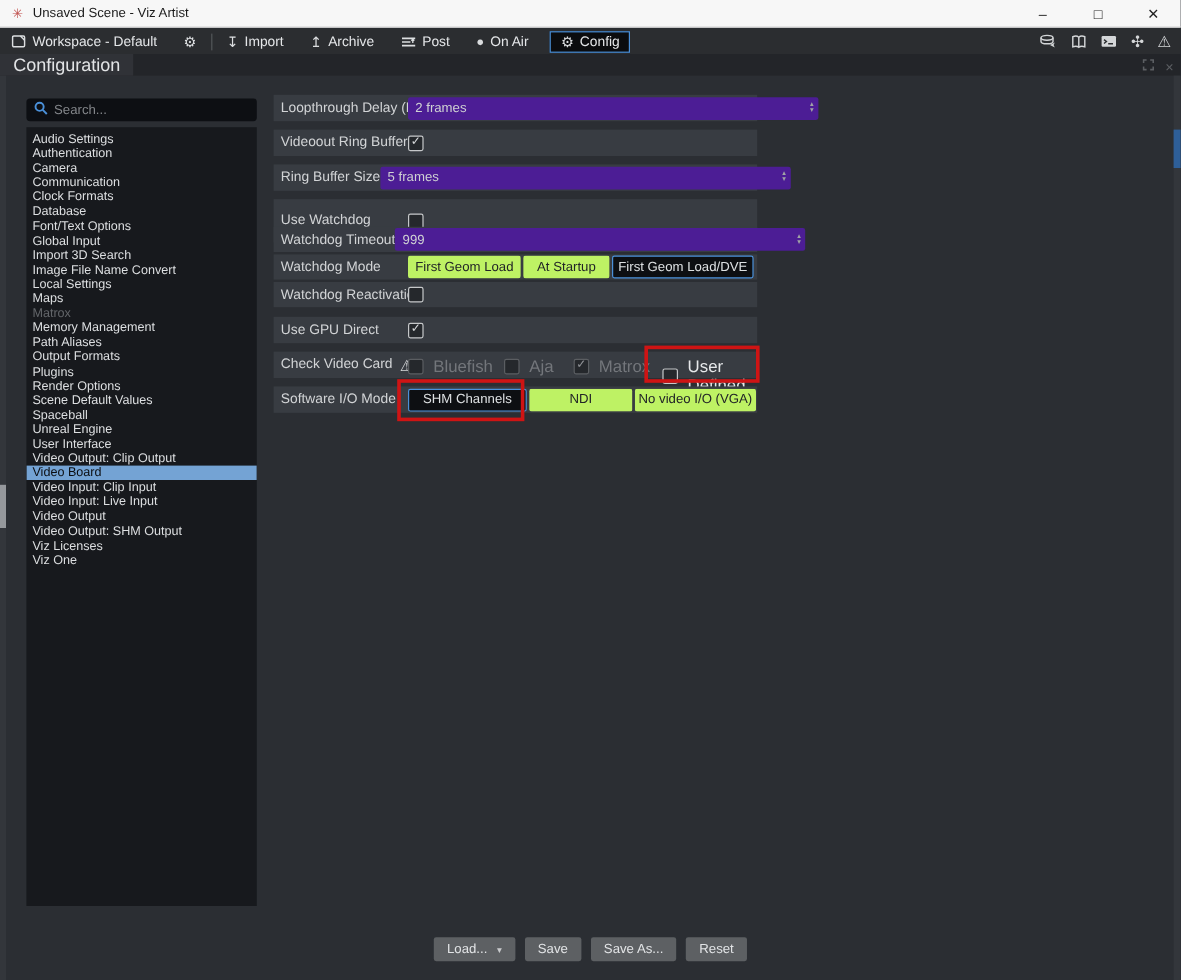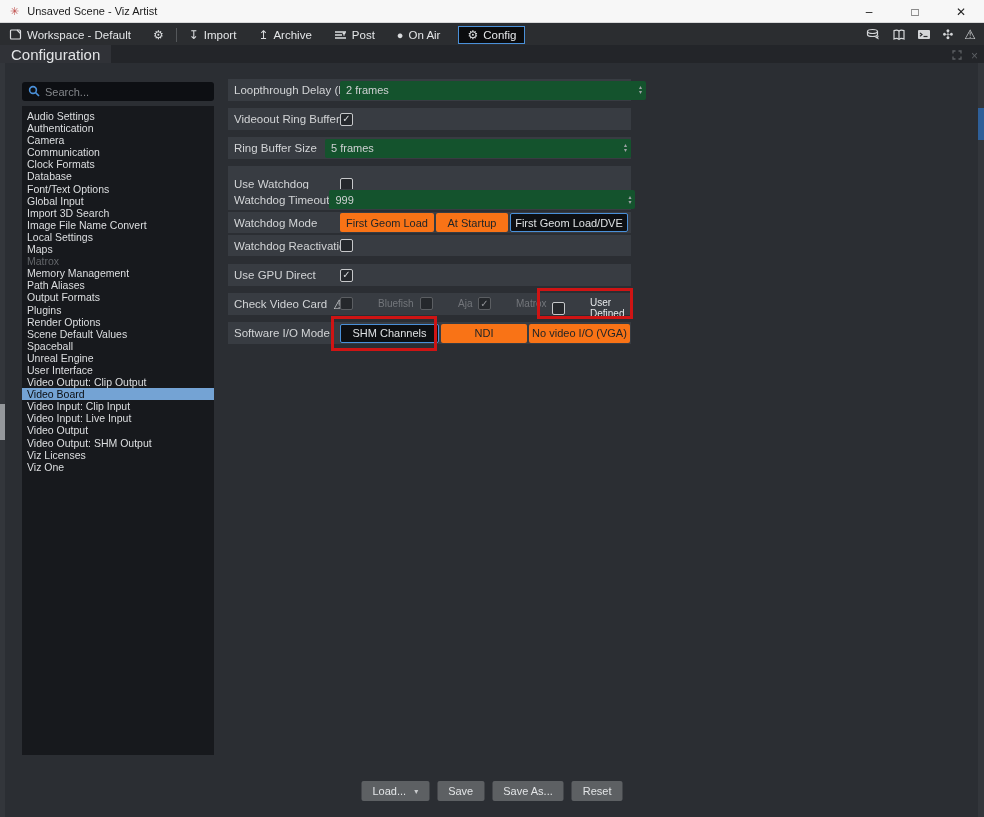--- a/index.html
+++ b/index.html
@@ -79,41 +79,41 @@
   
   .row {
     position:absolute; left:228px; width:403px; height:22px;
     background:#383c42; display:flex; align-items:center;
   }
   .row-label { width:112px; padding-left:6px; font-size:11.5px; color:#d2d4d6; white-space:nowrap; display:flex; align-items:center; gap:6px; }
   .row-ctl { position:relative; flex:1; height:100%; display:flex; align-items:center; }
   .warn-glyph { font-size:13px; color:#d6d8da; }
 
   .spinner {
-    width:306px; height:19px; background:#14532d; border-radius:2px;
+    width:342px; height:19px; background:#4c1d95; border-radius:2px;
     display:flex; align-items:center; padding-left:6px; font-size:11px; color:#cfd1d3;
   }
   .spin-arrows { margin-left:auto; display:flex; flex-direction:column; align-items:center; padding-right:4px; color:#a0a3a6; }
   .spin-arrows span { font-size:6px; line-height:5px; }
 
   .checkbox {
     width:13px; height:13px; border:1px solid #c6c8ca; border-radius:2px;
     background:#25282c; display:inline-flex; align-items:center; justify-content:center;
     flex:0 0 auto;
   }
   .checkbox.checked::after { content:"\2713"; font-size:10px; color:#d6d8da; line-height:10px; }
-  .cb-pair { position:absolute; top:4px; display:flex; align-items:center; gap:25px; font-size:10px; color:#e6e8ea; }
+  .cb-pair { position:absolute; top:4px; display:flex; align-items:center; gap:8px; font-size:14px; color:#e6e8ea; }
   .cb-pair.disabled { color:#73767b; }
   .cb-pair.disabled .checkbox { border-color:#5b5e62; }
   .cb-pair.disabled .checkbox.checked::after { color:#8f9296; }
 
   .seg-group { display:flex; gap:2px; }
   .seg-btn {
     height:19px; display:flex; align-items:center; justify-content:center;
-    background:#f97316; color:#222527; font-size:11px; border-radius:2px;
+    background:#bef264; color:#222527; font-size:11px; border-radius:2px;
     border:1px solid transparent; white-space:nowrap; cursor:default;
   }
   .seg-btn.selected { background:#0d0f12; color:#dde0e2; border:1px solid #4a90d9; }
 
   .hl-box { position:absolute; border:3px solid #cf1414; pointer-events:none; z-index:10; }
   .hl-user-defined { left:537px; top:288px; width:96px; height:31px; }
   .hl-shm { left:331px; top:316px; width:106px; height:35px; }
 
   
   .footer {

